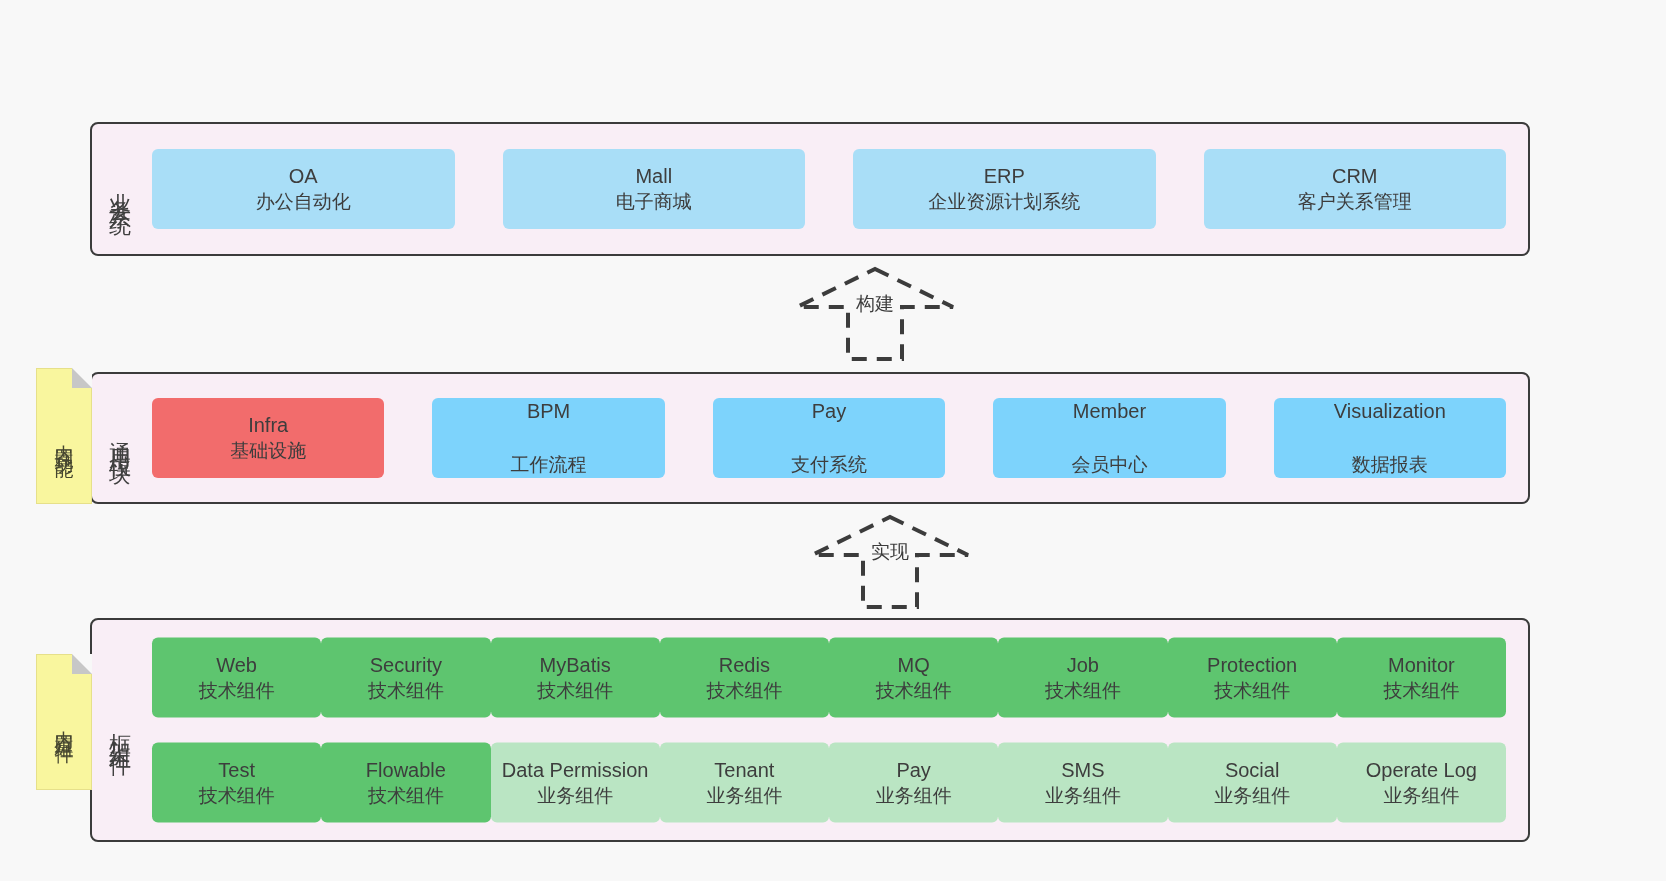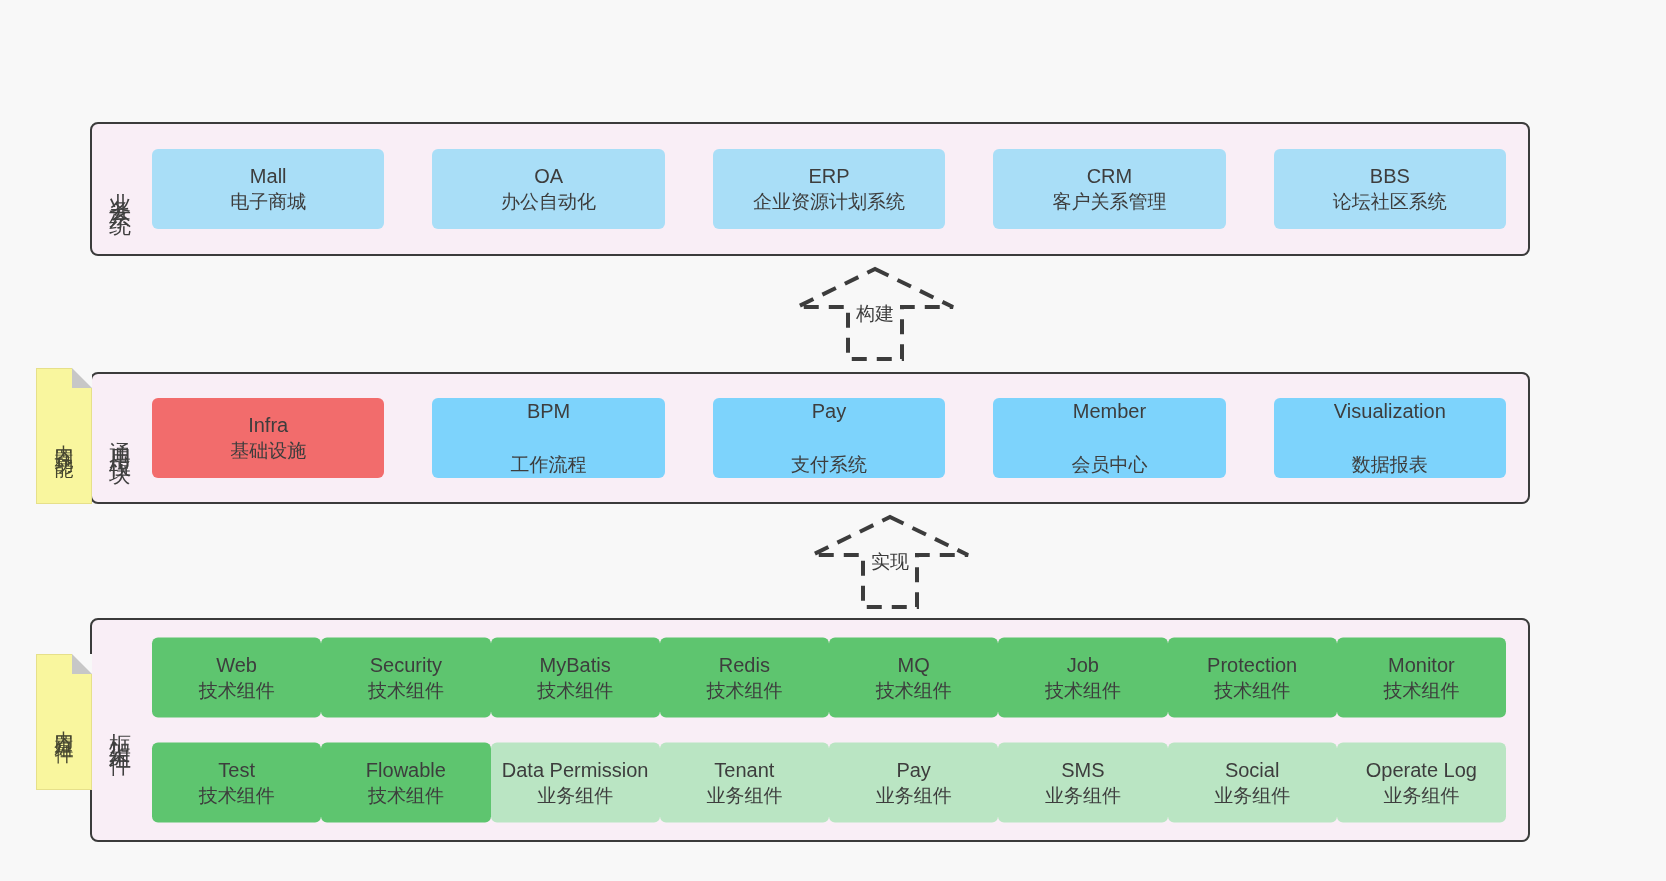--- a/index.html
+++ b/index.html
@@ -100,56 +100,52 @@
   .arrow2{left:805px;top:512px;}
   .arrow svg{display:block;width:170px;height:100px;}
   .arrow-shape{
     fill:none;
     stroke:#3c3c3c;
     stroke-width:4;
     stroke-dasharray:15 10;
   }
   .arrow-label{
     position:absolute;
-    left:50%;top:36px;
+    left:50%;top:26px;
     transform:translateX(-50%);
     background:#f8f8f8;
     padding:1px 4px;
     font-size:19px;
     color:#3c3c3c;
     white-space:nowrap;
   }
 </style>
 </head>
 <body>
 
 <div class="diagram">
 
   <section class="band band1">
     <div class="band-label">业务系统</div>
     <div class="boxes" id="band1-boxes">
         <div class="box blue">
+          <div class="box-name">OA</div>
+          <div class="box-sub">办公自动化</div>
+        </div>
+        <div class="box blue">
           <div class="box-name">Mall</div>
           <div class="box-sub">电子商城</div>
         </div>
         <div class="box blue">
-          <div class="box-name">OA</div>
-          <div class="box-sub">办公自动化</div>
-        </div>
-        <div class="box blue">
           <div class="box-name">ERP</div>
           <div class="box-sub">企业资源计划系统</div>
         </div>
         <div class="box blue">
           <div class="box-name">CRM</div>
           <div class="box-sub">客户关系管理</div>
-        </div>
-        <div class="box blue">
-          <div class="box-name">BBS</div>
-          <div class="box-sub">论坛社区系统</div>
         </div>
       </div>
   </section>
 
   <div class="arrow arrow1">
     <svg viewBox="0 0 170 100">
       <polygon class="arrow-shape" points="85,5 163,43 112,43 112,95 58,95 58,43 7,43"></polygon>
     </svg>
     <div class="arrow-label">构建</div>
   </div>

